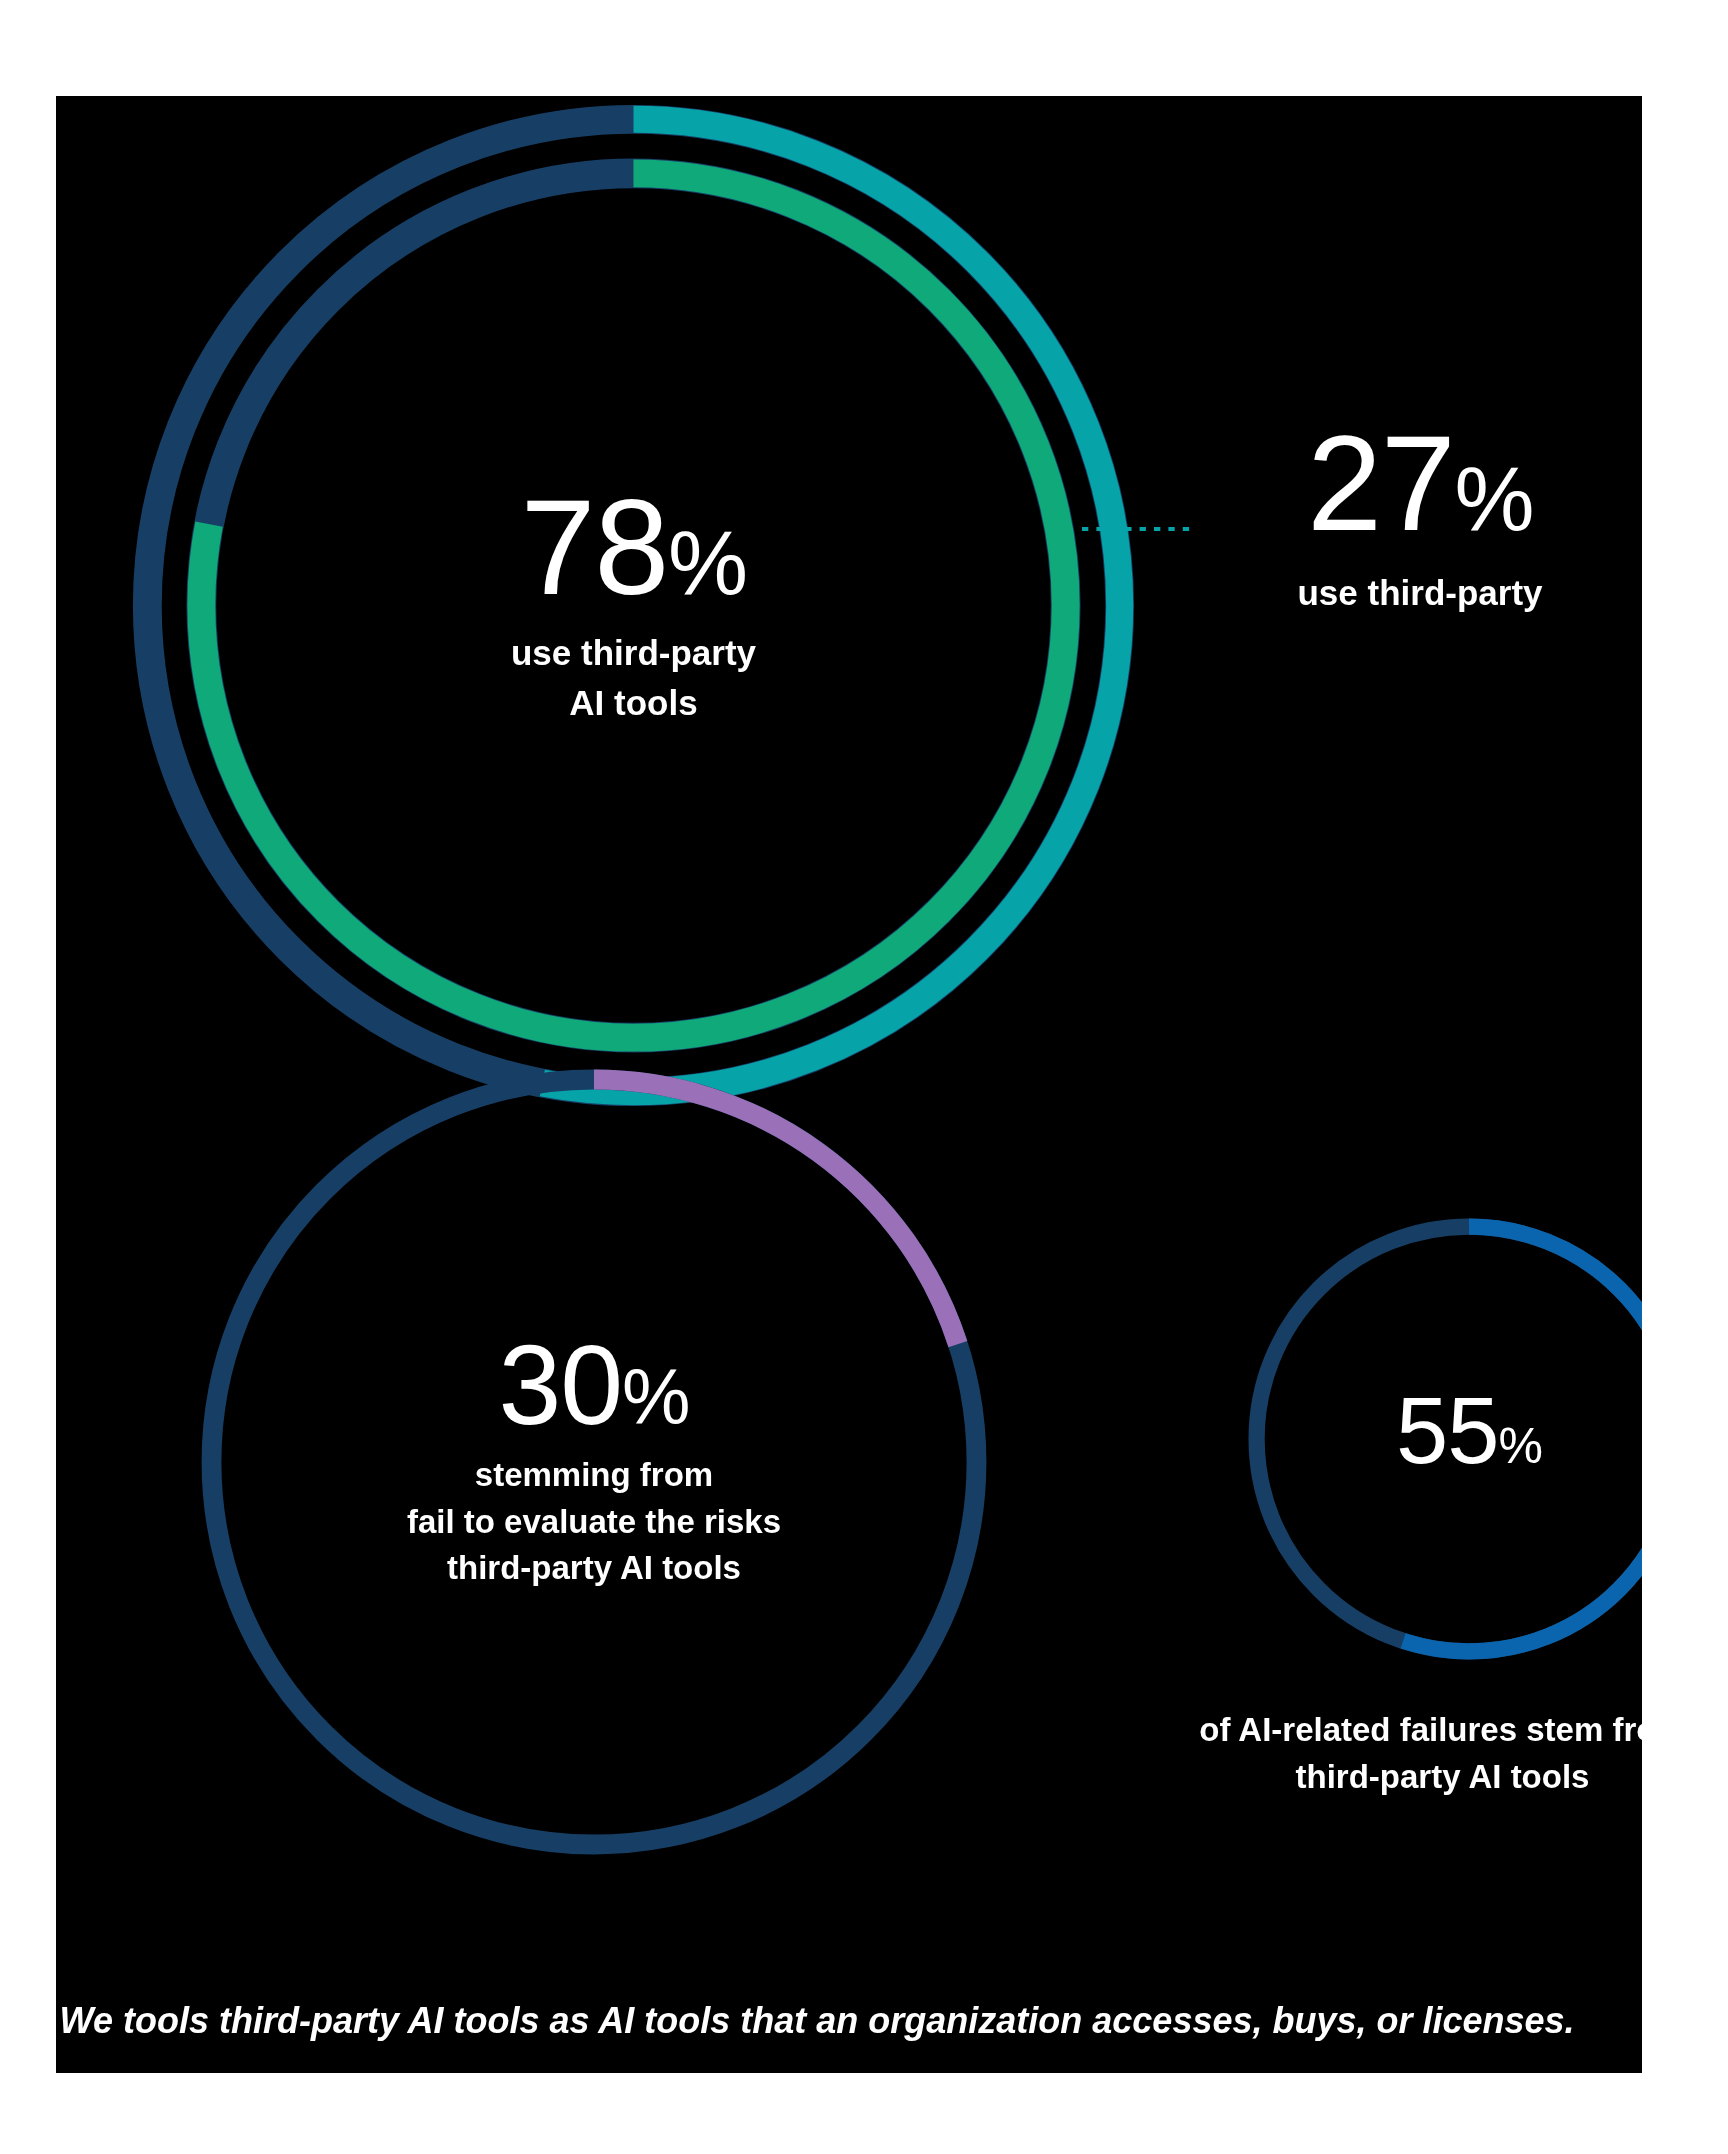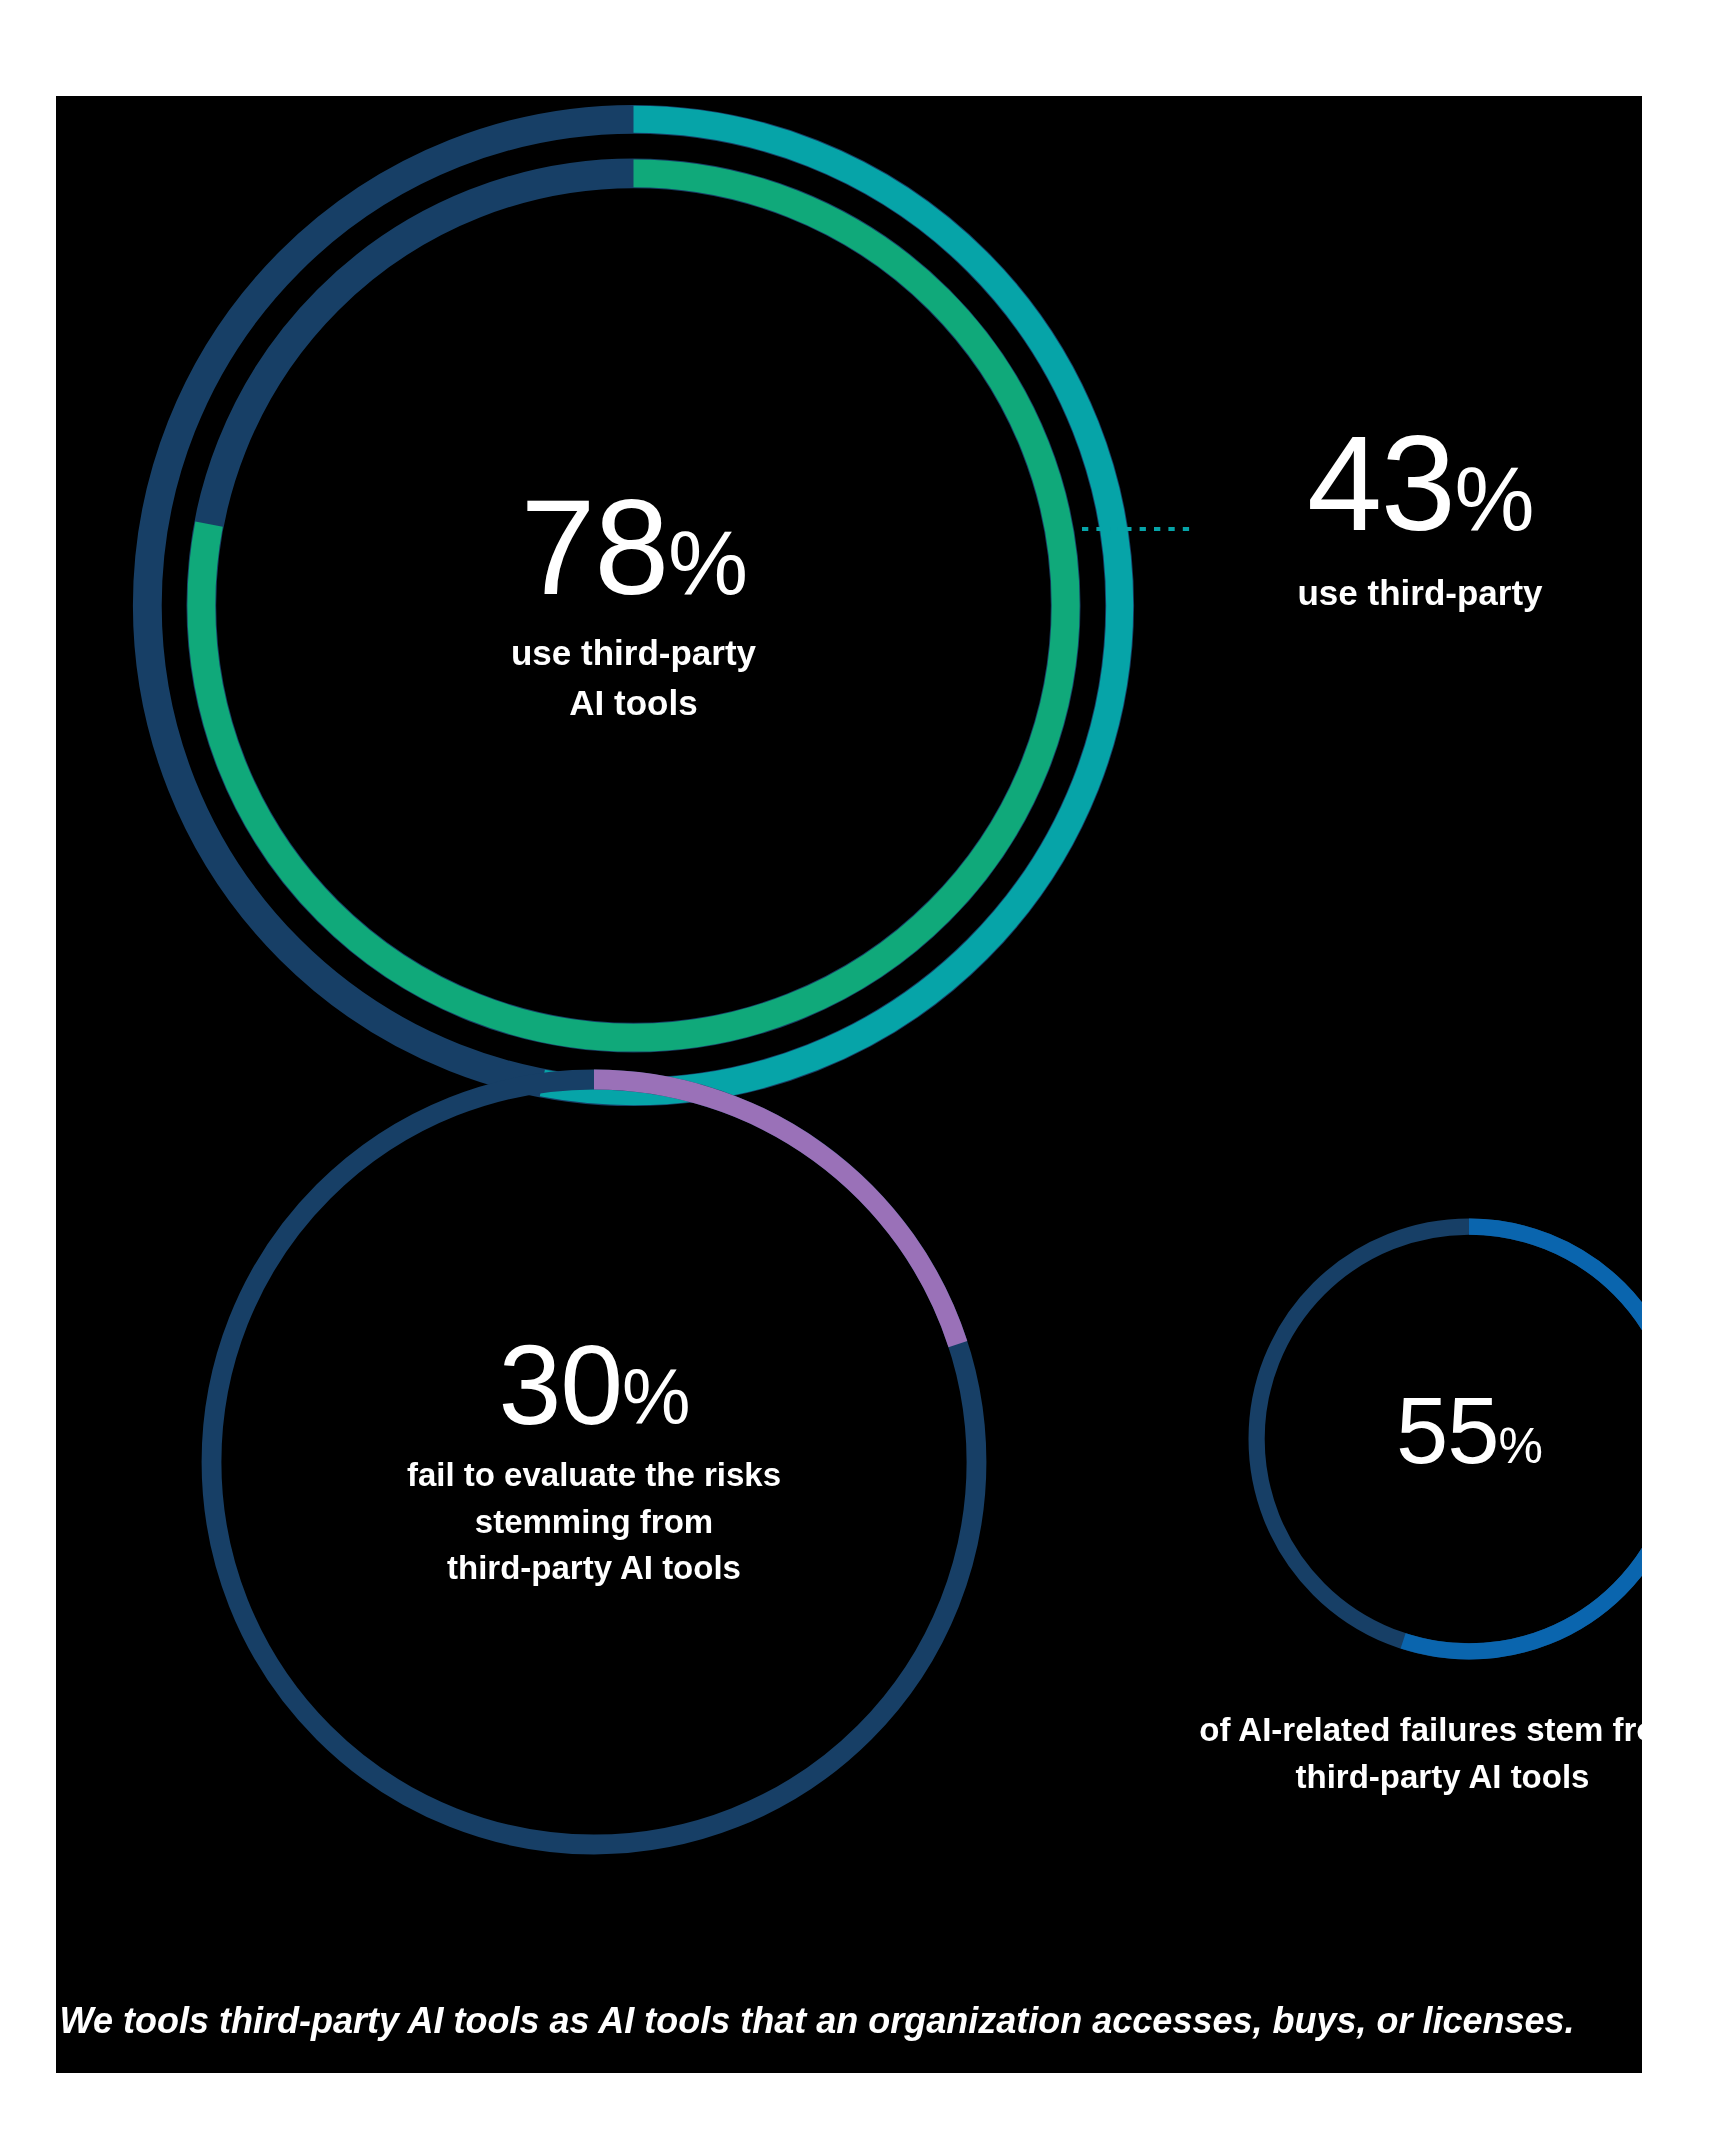--- a/index.html
+++ b/index.html
@@ -186,37 +186,37 @@
     </div>
   </div>
 
   <div class="connector">
     <svg viewBox="0 0 120 5" width="108" height="4.5" aria-hidden="true">
       <line x1="0" y1="2.5" x2="120" y2="2.5" stroke="#06a4a8" stroke-width="6" stroke-dasharray="7 9"></line>
     </svg>
   </div>
 
   <div id="block-53">
-    <div class="big-num"><span>43</span><span class="pct">%</span></div>
+    <div class="big-num"><span>27</span><span class="pct">%</span></div>
     <div class="caption">
       <div>use third-party</div>
     </div>
   </div>
 
   <div class="donut" id="ring-20">
     <svg viewBox="0 0 900 900" width="810" height="810" aria-hidden="true">
       <circle cx="450" cy="450" r="425" fill="none" stroke="#173f66" stroke-width="22"></circle>
       <circle cx="450" cy="450" r="425" fill="none" stroke="#9a71b8" stroke-width="22" stroke-dasharray="534.1 2136.3" stroke-dashoffset="0" transform="rotate(-90 450 450)"></circle>
     </svg>
 
     <div class="center-block">
       <div class="big-num"><span>30</span><span class="pct">%</span></div>
       <div class="caption">
+        <div>stemming from</div>
         <div>fail to evaluate the risks</div>
-        <div>stemming from</div>
         <div>third-party AI tools</div>
       </div>
     </div>
   </div>
 
   <div class="donut" id="ring-55">
     <svg viewBox="0 0 500 500" width="450" height="450" aria-hidden="true">
       <circle cx="250" cy="250" r="236" fill="none" stroke="#173f66" stroke-width="18"></circle>
       <circle cx="250" cy="250" r="236" fill="none" stroke="#0a65ae" stroke-width="18" stroke-dasharray="815.6 667.3" stroke-dashoffset="0" transform="rotate(-90 250 250)"></circle>
     </svg>

